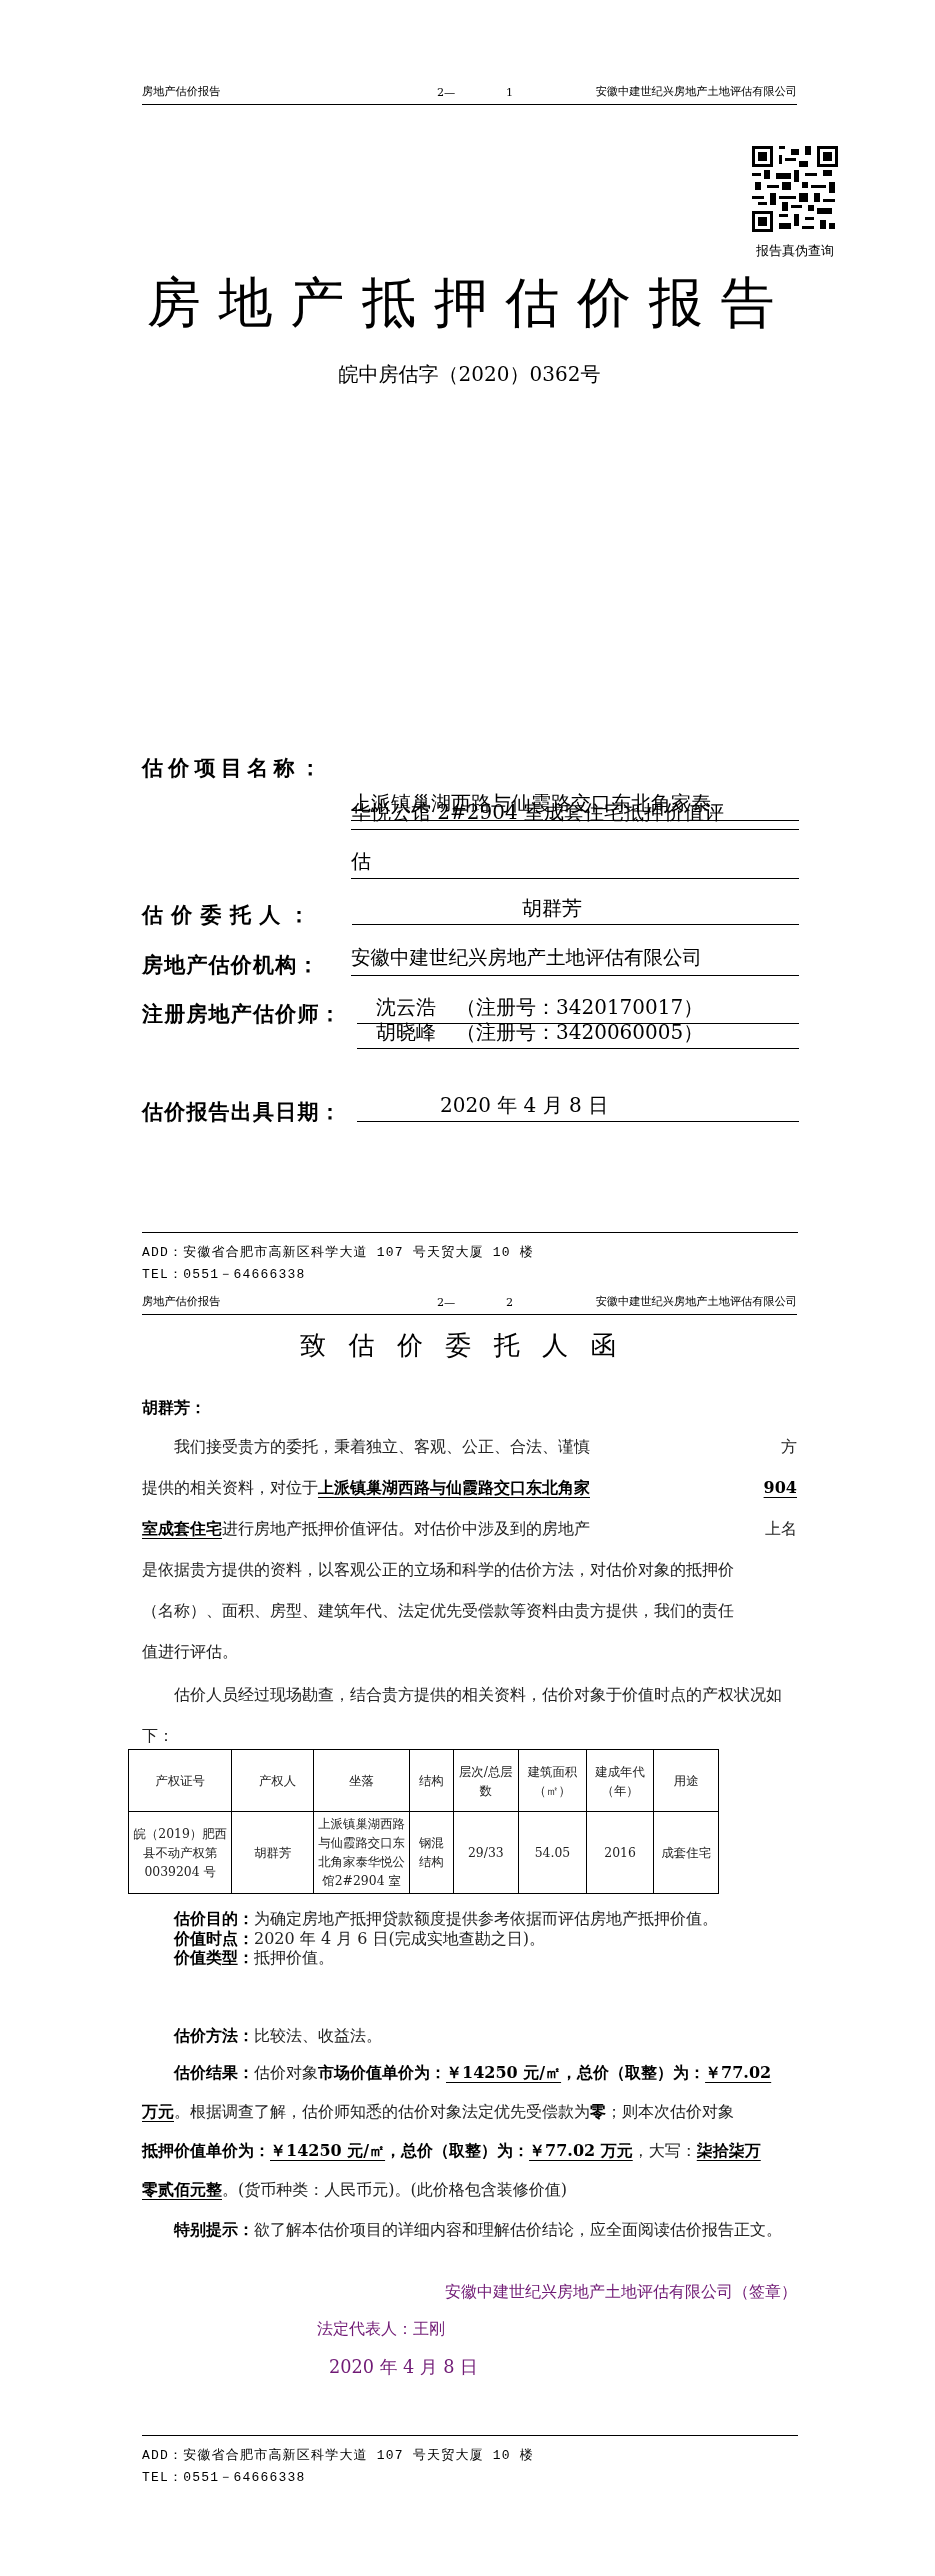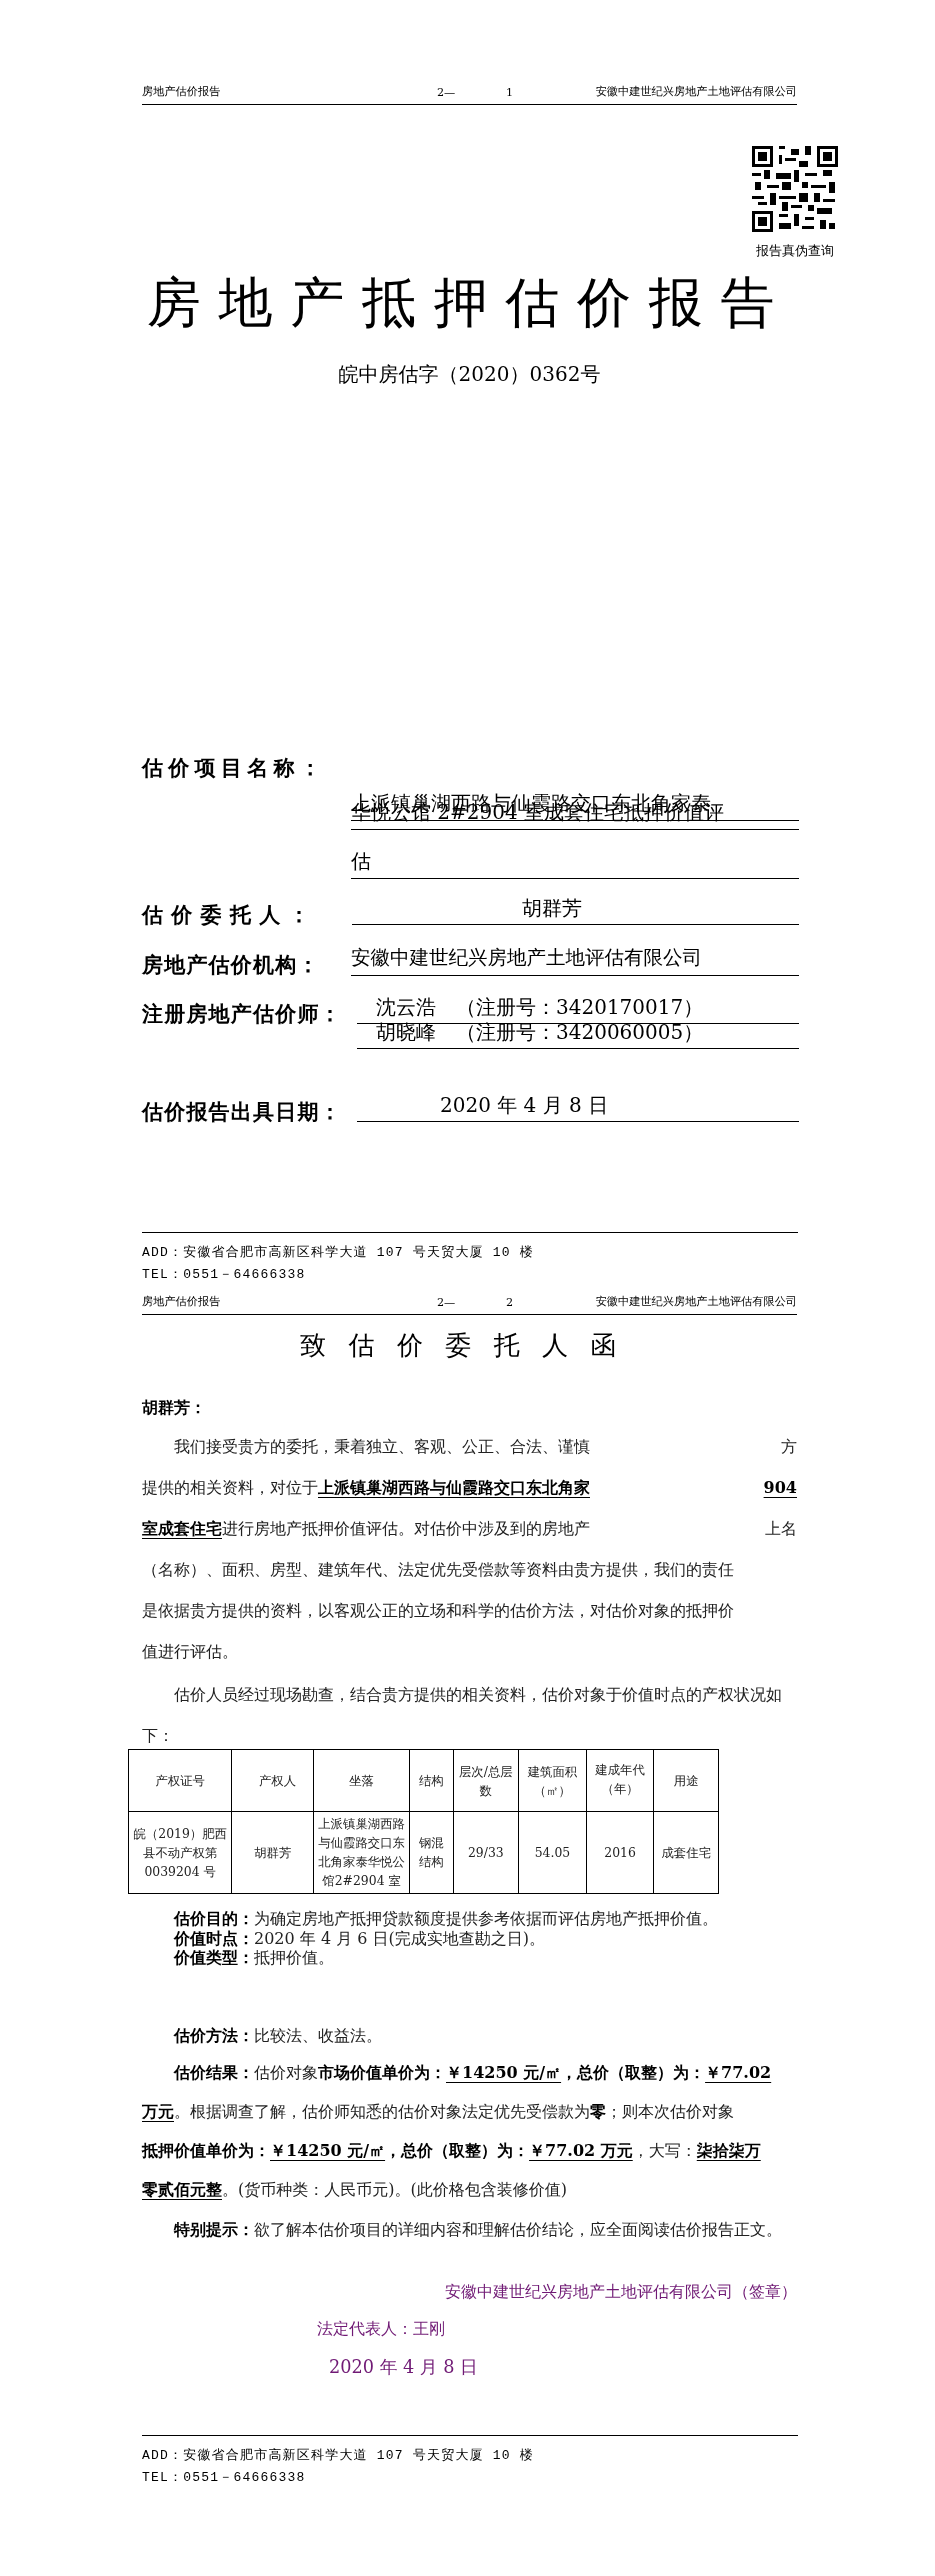--- a/index.html
+++ b/index.html
@@ -132,37 +132,37 @@
     <span style="position:absolute; right:0;">方</span>
   </div>
   <div style="position:relative;">
     <span>提供的相关资料，对位于</span><b class="u">上派镇巢湖西路与仙霞路交口东北角家</b>
     <b class="u" style="position:absolute; right:0;">904</b>
   </div>
   <div style="position:relative;">
     <b class="u">室成套住宅</b><span>进行房地产抵押价值评估。对估价中涉及到的房地产</span>
     <span style="position:absolute; right:0;">上名</span>
   </div>
+  <div>是依据贵方提供的资料，以客观公正的立场和科学的估价方法，对估价对象的抵押价</div>
   <div>（名称）、面积、房型、建筑年代、法定优先受偿款等资料由贵方提供，我们的责任</div>
-  <div>是依据贵方提供的资料，以客观公正的立场和科学的估价方法，对估价对象的抵押价</div>
   <div>值进行评估。</div>
 </div>
 
 <div class="abs para indent" style="top:1674px;">估价人员经过现场勘查，结合贵方提供的相关资料，估价对象于价值时点的产权状况如下：</div>
 
 <table class="prop">
   <tbody>
       <tr style="height:62px;">
     <td style="width:61px;">产权证号</td>
     <td style="width:37px;padding-left:13px;">产权人</td>
     <td style="width:56px;">坐落</td>
     <td style="width:21px;">结构</td>
     <td style="width:27px;">层次/总层数</td>
     <td style="width:33px;">建筑面积（㎡）</td>
-    <td style="width:27px;font-family:Liberation Mono, monospace;">建成年代（年）</td>
+    <td style="width:27px;">建成年代（年）</td>
     <td style="width:35px;">用途</td>
   </tr>
   <tr style="height:74px;">
     <td>皖（2019）肥西县不动产权第 0039204 号</td>
     <td>胡群芳</td>
     <td>上派镇巢湖西路与仙霞路交口东北角家泰华悦公馆2#2904 室</td>
     <td>钢混结构</td>
     <td>29/33</td>
     <td>54.05</td>
     <td>2016</td>

